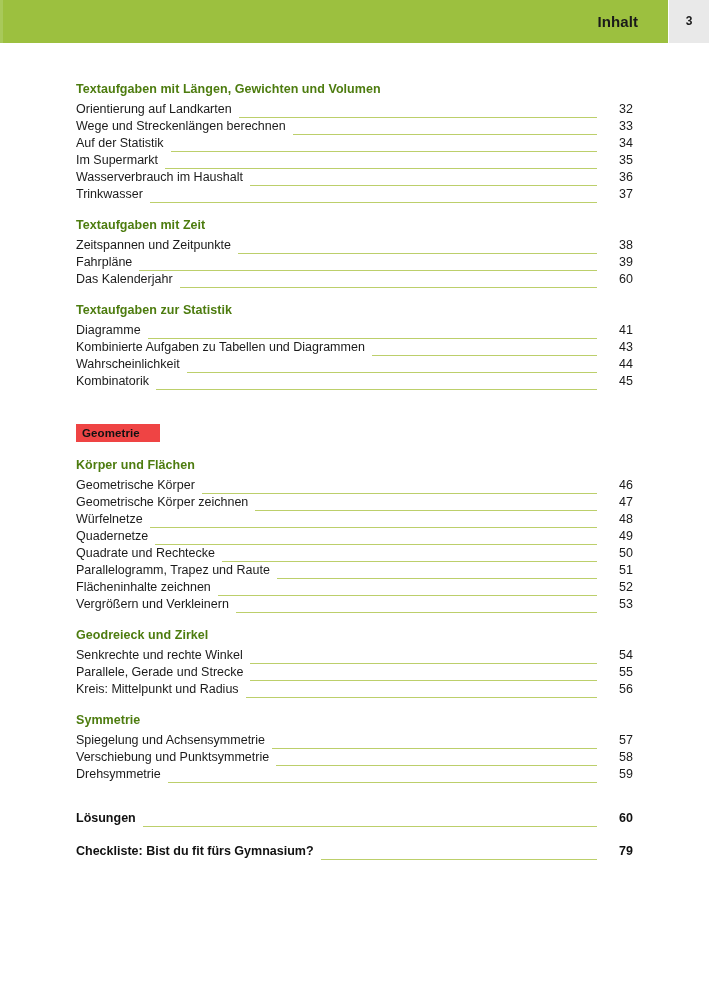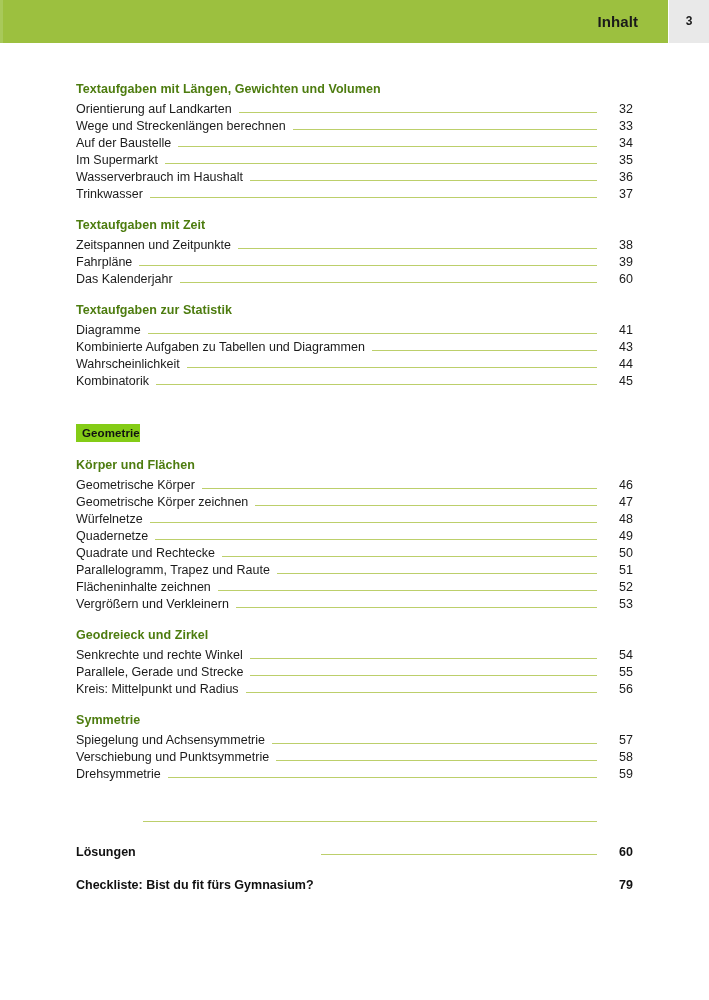--- a/index.html
+++ b/index.html
@@ -87,21 +87,21 @@
     font-weight: bold;
     color: #4d7c0f;
     letter-spacing: 0.05px;
     line-height: 17px;
     margin: 0 0 3px 0;
     white-space: nowrap;
   }
 
   .toc-row {
     display: flex;
-    align-items: flex-start;
+    align-items: flex-end;
     height: 17px;
     width: 557px;
   }
   .toc-label {
     font-size: 12.5px;
     color: #1b1b1b;
     line-height: 17px;
     white-space: nowrap;
     flex: 0 0 auto;
   }
@@ -127,25 +127,25 @@
     color: #111111;
     margin-top: 34px;
   }
 
   
   .category-badge-wrap {
     margin: 0;
   }
   .category-badge {
     display: inline-block;
-    background: #84cc16;
+    background: #ef4444;
     color: #111111;
     font-size: 11.5px;
     font-weight: bold;
-    padding: 3px 0 3px 6px;
+    padding: 3px 20px 3px 6px;
     line-height: 12px;
     letter-spacing: 0.1px;
   }
 
   .spacer-block-before-badge { height: 33px; }
   .spacer-block-after-badge { height: 15px; }
   .spacer-before-summary { height: 27px; }
   .spacer-between-summary { height: 16px; }
 </style>
 </head>
@@ -172,21 +172,21 @@
           <span class="toc-label">Orientierung auf Landkarten</span>
           <span class="toc-leader"></span>
           <span class="toc-page">32</span>
         </div>
         <div class="toc-row">
           <span class="toc-label">Wege und Streckenlängen berechnen</span>
           <span class="toc-leader"></span>
           <span class="toc-page">33</span>
         </div>
         <div class="toc-row">
-          <span class="toc-label">Auf der Baustelle</span>
+          <span class="toc-label">Auf der Statistik</span>
           <span class="toc-leader"></span>
           <span class="toc-page">34</span>
         </div>
         <div class="toc-row">
           <span class="toc-label">Im Supermarkt</span>
           <span class="toc-leader"></span>
           <span class="toc-page">35</span>
         </div>
         <div class="toc-row">
           <span class="toc-label">Wasserverbrauch im Haushalt</span>

